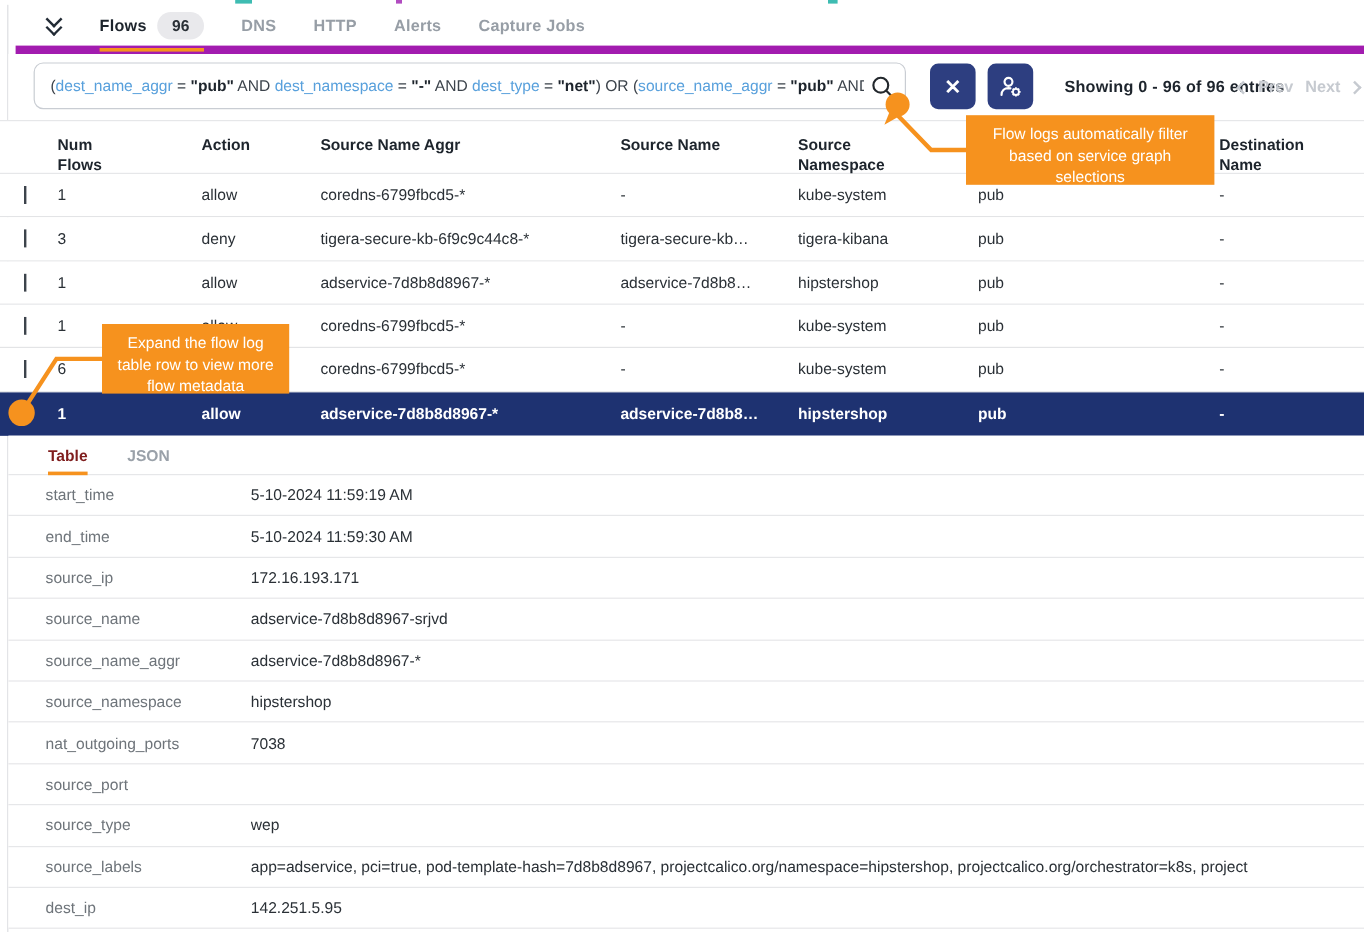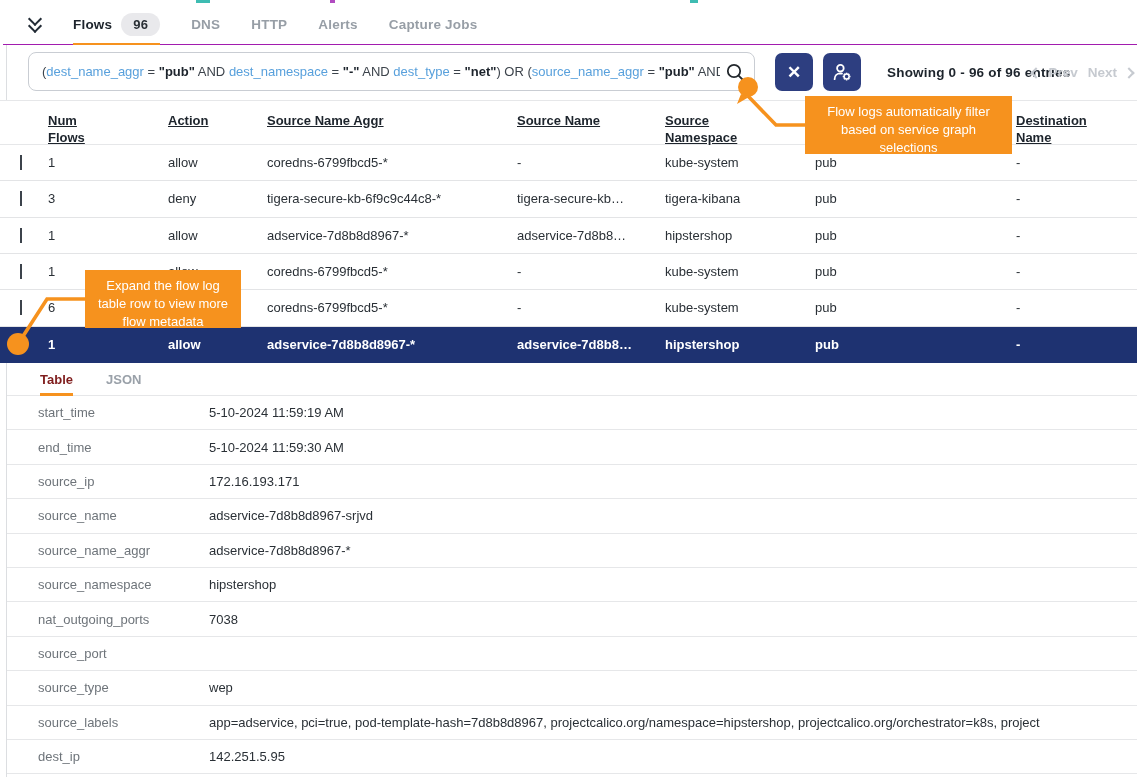--- a/index.html
+++ b/index.html
@@ -9,22 +9,22 @@
     background:#ffffff; color:#262c33; position:relative;
     font-size:13px;
   }
   .left-edge { position:absolute; left:6px; top:4px; bottom:0; width:1px; background:#dcdee1; z-index:1; }
 
   
   .top-strip { position:absolute; left:0; top:0; width:1137px; height:4px; background:#fff; }
   .art { position:absolute; top:0; height:3px; }
 
   
-  .tabbar { position:absolute; left:3px; right:0; top:4px; height:41px; background:#fff;
-            border-bottom:1px solid #a21caf; display:flex; align-items:center; padding-left:23px; z-index:2;}
+  .tabbar { position:absolute; left:13px; right:0; top:4px; height:41px; background:#fff;
+            border-bottom:7px solid #a21caf; display:flex; align-items:center; padding-left:23px; z-index:2;}
   .collapse-icon { width:20px; height:20px; margin-right:27px; cursor:pointer; position:relative; }
   .collapse-icon i { position:absolute; left:4px; width:10px; height:10px;
        border-right:2.4px solid #222b35; border-bottom:2.4px solid #222b35; transform:rotate(45deg); }
   .collapse-icon i:nth-child(1){ top:0; } .collapse-icon i:nth-child(2){ top:7px; }
   .tab { display:flex; align-items:center; font-weight:700; color:#979ea6; cursor:pointer;
          height:41px; position:relative; letter-spacing:.2px; font-size:13.5px; }
   .tab.active { color:#1d242c; }
   .tab.active::after { content:""; position:absolute; left:0; right:0; bottom:-1px; height:3px; background:#F6921E; }
   .tab + .tab { margin-left:31px; }
   .count-badge { background:#e9e9ec; color:#2a3036; font-weight:600; border-radius:13px;
@@ -52,21 +52,21 @@
   .pg-chev.left { transform:rotate(135deg); } .pg-chev.right { transform:rotate(-45deg); }
   .pager .lbl { margin:12px 2px; }
 
   
   .grid-row { display:grid; grid-template-columns:41px 120px 99px 250px 148px 150px 201px 1fr;
               padding-left:7px; align-items:start; }
   .flows-header { position:absolute; left:0; right:0; top:100px; height:45px; background:#fff;
                   border-top:1px solid #e6e7e9; border-bottom:1px solid #e6e7e9;
                   font-weight:700; color:#1d242c; z-index:2; }
   .flows-header .th { padding-top:12px; line-height:1.3; font-size:13px; }
-  .th span { display:inline-block;text-decoration:underline; }
+  .th span { display:inline-block; }
   .th.c1 span { max-width:48px; }
   .th.c5 span { max-width:85px; }
   .th.c7 span { max-width:92px; }
   .flows-body { position:absolute; left:0; right:0; top:145px; z-index:2; }
   .frow { height:36.33px; align-content:center; align-items:center; border-bottom:1px solid #e3e4e6;
           color:#2a3036; cursor:pointer; background:#fff; font-size:13px; }
   .frow > div { overflow:hidden; white-space:nowrap; padding-right:10px; }
   .frow.selected { background:#1E3271; color:#fff; font-weight:700; border-bottom:1px solid #1E3271; }
   .row-chev { width:9px; height:9px; border-right:2px solid #3c434b; border-bottom:2px solid #3c434b;
               transform:rotate(45deg); margin:-2px 0 0 13px; cursor:pointer; }

